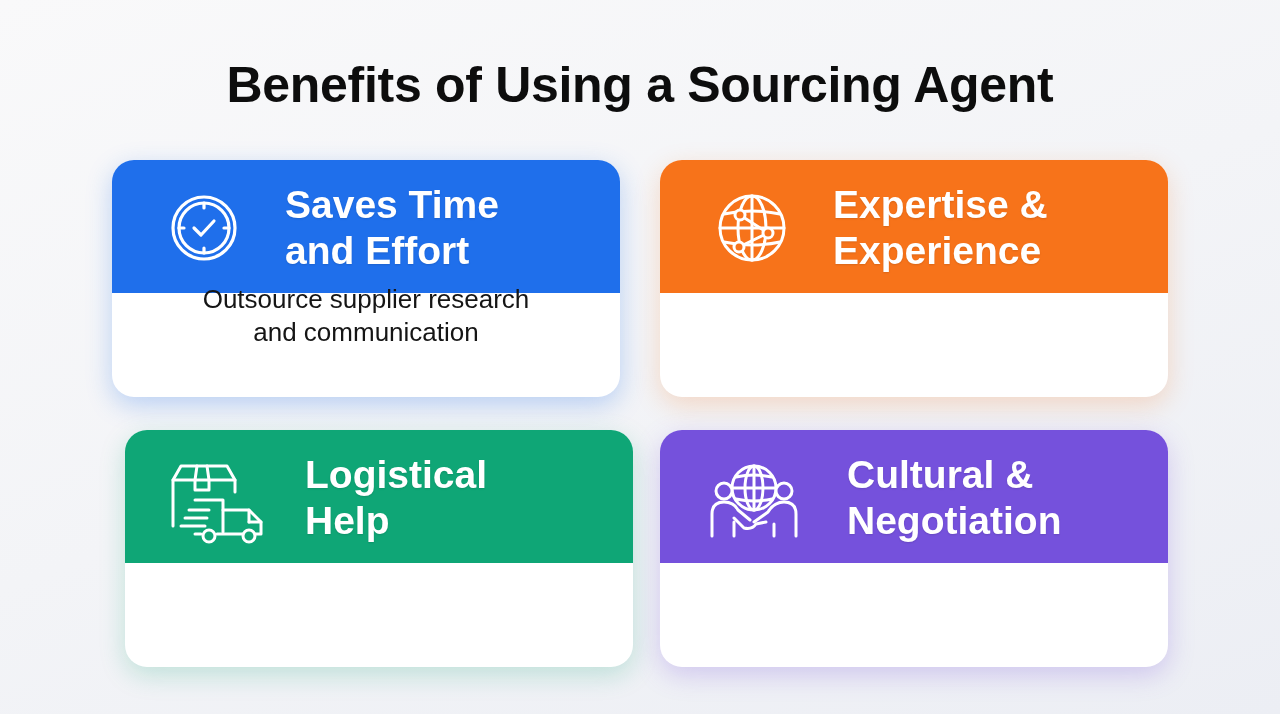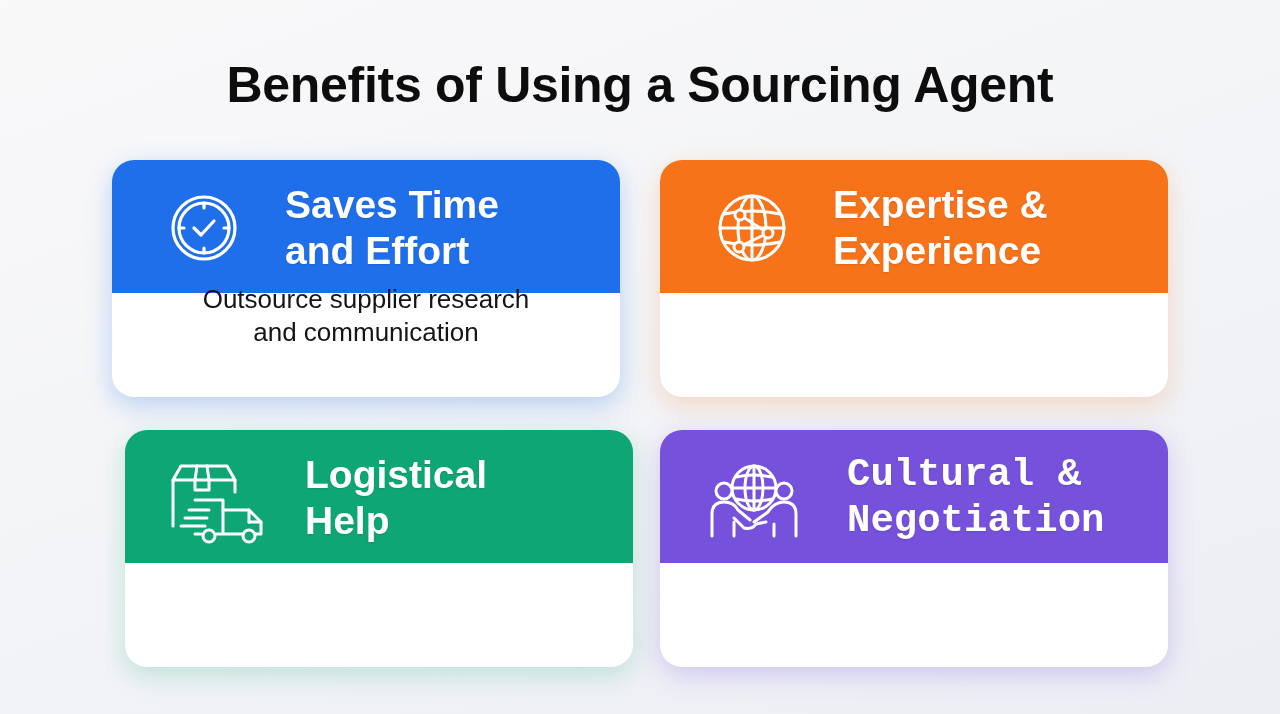--- a/index.html
+++ b/index.html
@@ -22,21 +22,21 @@
     position: absolute;
     width: 508px;
     height: 237px;
     border-radius: 22px;
     overflow: hidden;
     background: #ffffff;
   }
   .card.c0 { left: 112px; top: 160px; box-shadow: 0 8px 26px rgba(31,110,235,0.28); }
   .card.c1 { left: 660px; top: 160px; box-shadow: 0 8px 26px rgba(247,114,22,0.22); padding-left: 26px; }
   .card.c2 { left: 108px; top: 430px; box-shadow: 0 8px 26px rgba(14,165,114,0.22); margin-left: 17px; }
-  .card.c3 { left: 660px; top: 430px; box-shadow: 0 8px 26px rgba(120,80,220,0.26); font-family: Liberation Mono, monospace; }
+  .card.c3 { left: 660px; top: 430px; box-shadow: 0 8px 26px rgba(120,80,220,0.26); }
   .card-head {
     position: absolute; left: 0; top: 0; width: 100%; height: 133px;
   }
   .icon {
     position: absolute; left: 44px; top: 18px; width: 100px; height: 100px;
   }
   .icon svg { width: 100%; height: 100%; }
   .head-title {
     position: absolute; left: 173px; top: 22px;
     color: #ffffff; font-weight: 700; font-size: 39px; line-height: 46px;

